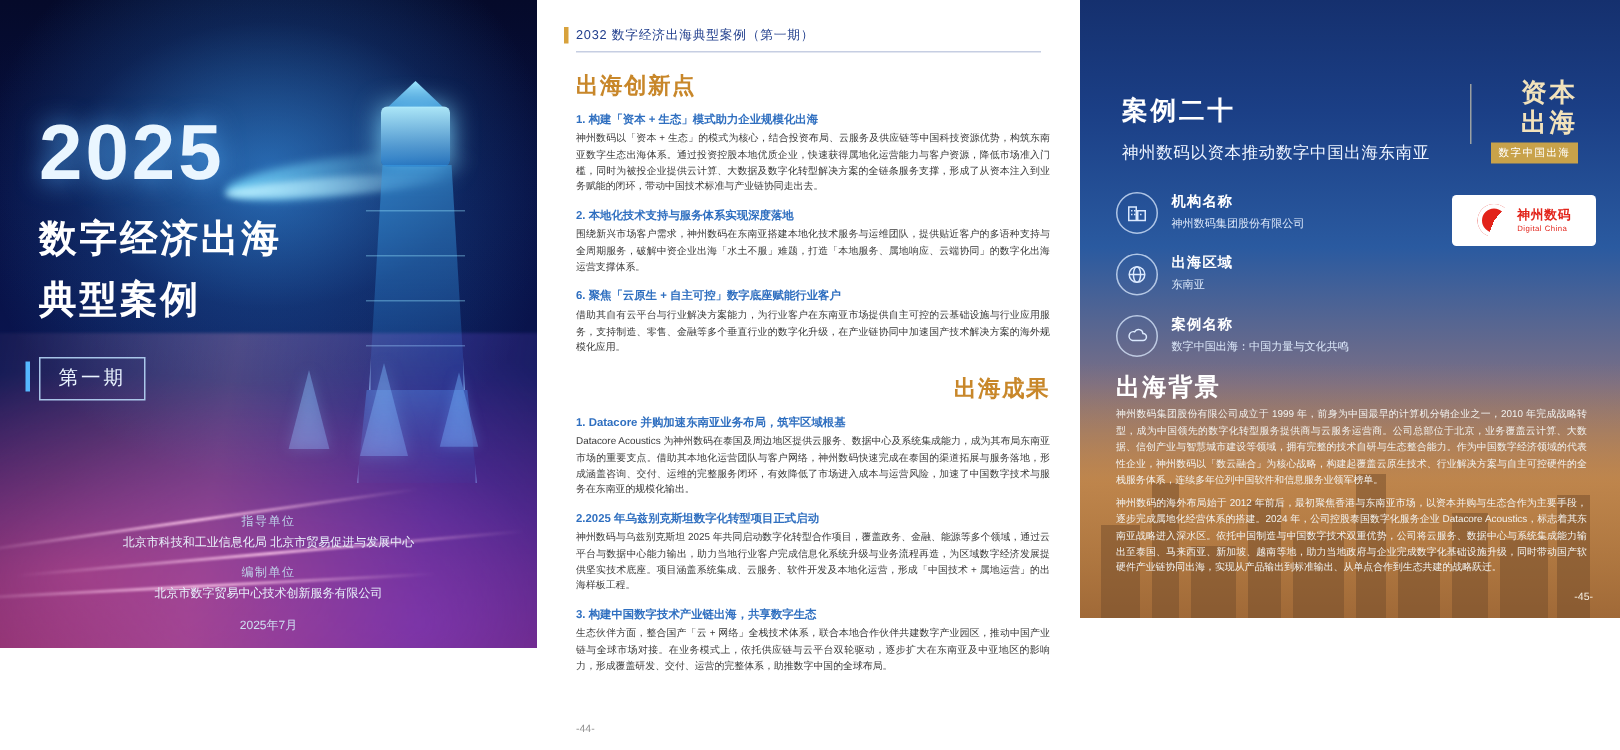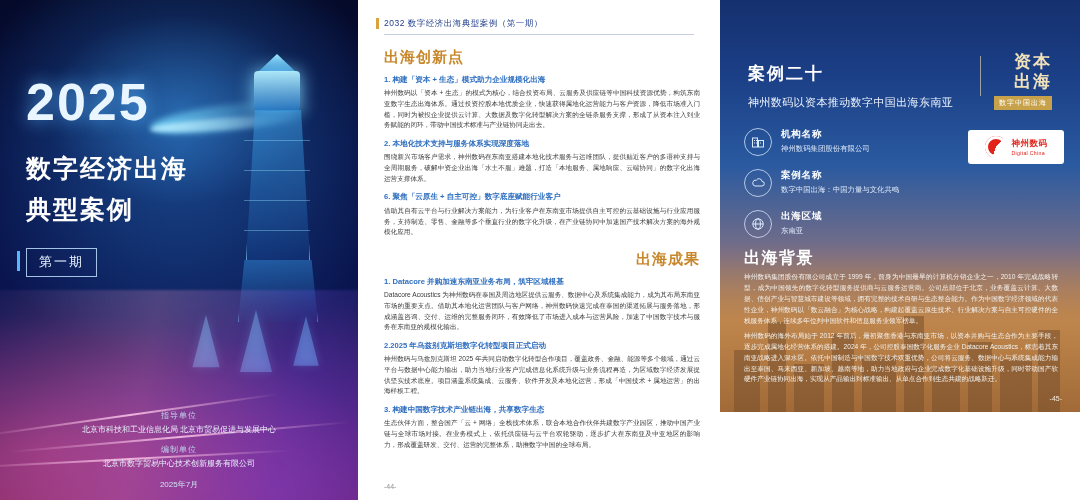--- a/index.html
+++ b/index.html
@@ -18,21 +18,21 @@
     width: 1080px;
     height: 500px;
     display: flex;
     background: #ffffff;
   }
 
   
   .cover {
     position: relative;
     width: 358px;
-    height: 500px;
+    height: 432px;
     overflow: hidden;
     background:
       radial-gradient(circle at 50% 30%, rgba(40,120,200,0.55) 0%, rgba(8,20,60,0.0) 55%),
       linear-gradient(180deg, #050a2a 0%, #071042 30%, #0a1550 58%, #3a1a62 80%, #6b1f5e 100%);
     flex: 0 0 358px;
   }
   .cover .glow-top {
     position: absolute;
     left: 50%;
     top: -40px;
@@ -153,21 +153,21 @@
   }
   .cover-year {
     font-size: 52px;
     font-weight: bold;
     letter-spacing: 2px;
     line-height: 1;
     color: #eaf6ff;
     text-shadow: 0 0 18px rgba(90,180,255,0.8);
   }
   .cover-line1 {
-    margin-top: 24px;
+    margin-top: 14px;
     font-size: 25px;
     font-weight: bold;
     letter-spacing: 2px;
     color: #ffffff;
   }
   .cover-line2 {
     margin-top: 8px;
     font-size: 25px;
     font-weight: bold;
     letter-spacing: 2px;
@@ -560,43 +560,43 @@
           </svg>
         </div>
         <div class="info-txt">
           <div class="ilabel">机构名称</div>
           <div class="ival">神州数码集团股份有限公司</div>
         </div>
       </div>
 
       <div class="info-row">
         <div class="info-icon">
-          <svg width="15" height="12" viewBox="0 0 15 12" aria-hidden="true">
-            <path d="M4 9 h7 a2.3 2.3 0 0 0 0-4.6 a3 3 0 0 0-5.6-1.2 A2.5 2.5 0 0 0 4 9 z" fill="none" stroke="#dceaff" stroke-width="1"></path>
-          </svg>
-        </div>
-        <div class="info-txt">
-          <div class="ilabel">案例名称</div>
-          <div class="ival">数字中国出海：中国力量与文化共鸣</div>
-        </div>
-      </div>
-
-      <div class="info-row">
-        <div class="info-icon">
           <svg width="14" height="14" viewBox="0 0 14 14" aria-hidden="true">
             <circle cx="7" cy="7" r="5.2" fill="none" stroke="#dceaff" stroke-width="1"></circle>
             <ellipse cx="7" cy="7" rx="2.4" ry="5.2" fill="none" stroke="#dceaff" stroke-width="1"></ellipse>
             <line x1="1.8" y1="7" x2="12.2" y2="7" stroke="#dceaff" stroke-width="1"></line>
           </svg>
         </div>
         <div class="info-txt">
           <div class="ilabel">出海区域</div>
           <div class="ival">东南亚</div>
         </div>
       </div>
+
+      <div class="info-row">
+        <div class="info-icon">
+          <svg width="15" height="12" viewBox="0 0 15 12" aria-hidden="true">
+            <path d="M4 9 h7 a2.3 2.3 0 0 0 0-4.6 a3 3 0 0 0-5.6-1.2 A2.5 2.5 0 0 0 4 9 z" fill="none" stroke="#dceaff" stroke-width="1"></path>
+          </svg>
+        </div>
+        <div class="info-txt">
+          <div class="ilabel">案例名称</div>
+          <div class="ival">数字中国出海：中国力量与文化共鸣</div>
+        </div>
+      </div>
     </div>
 
     <div class="logo-box">
       <div class="logo-swirl"></div>
       <div class="logo-txt">
         <div class="lt1">神州数码</div>
         <div class="lt2">Digital China</div>
       </div>
     </div>
 

